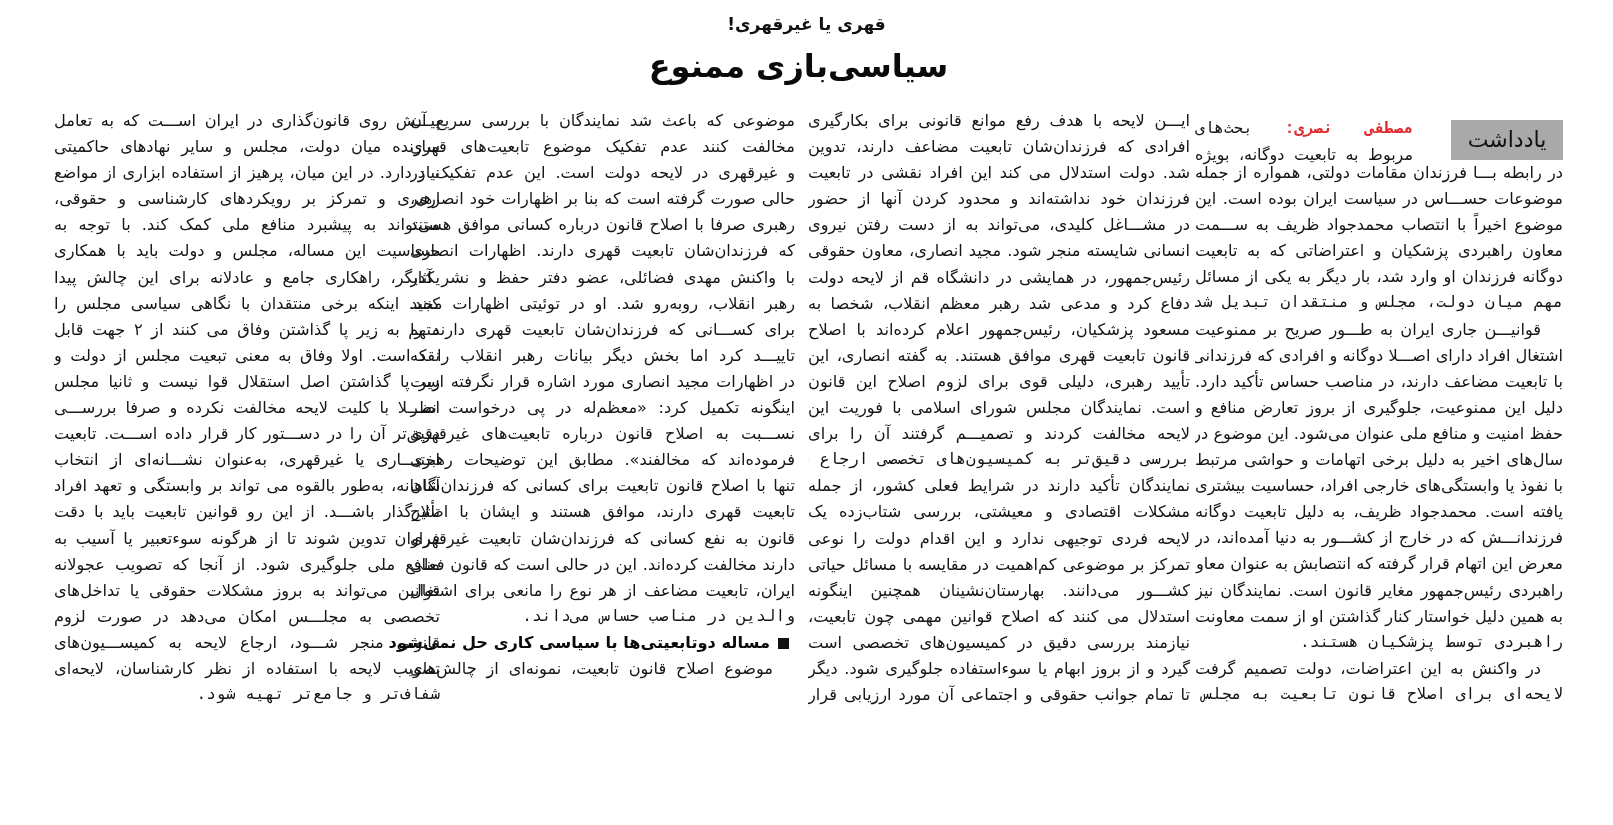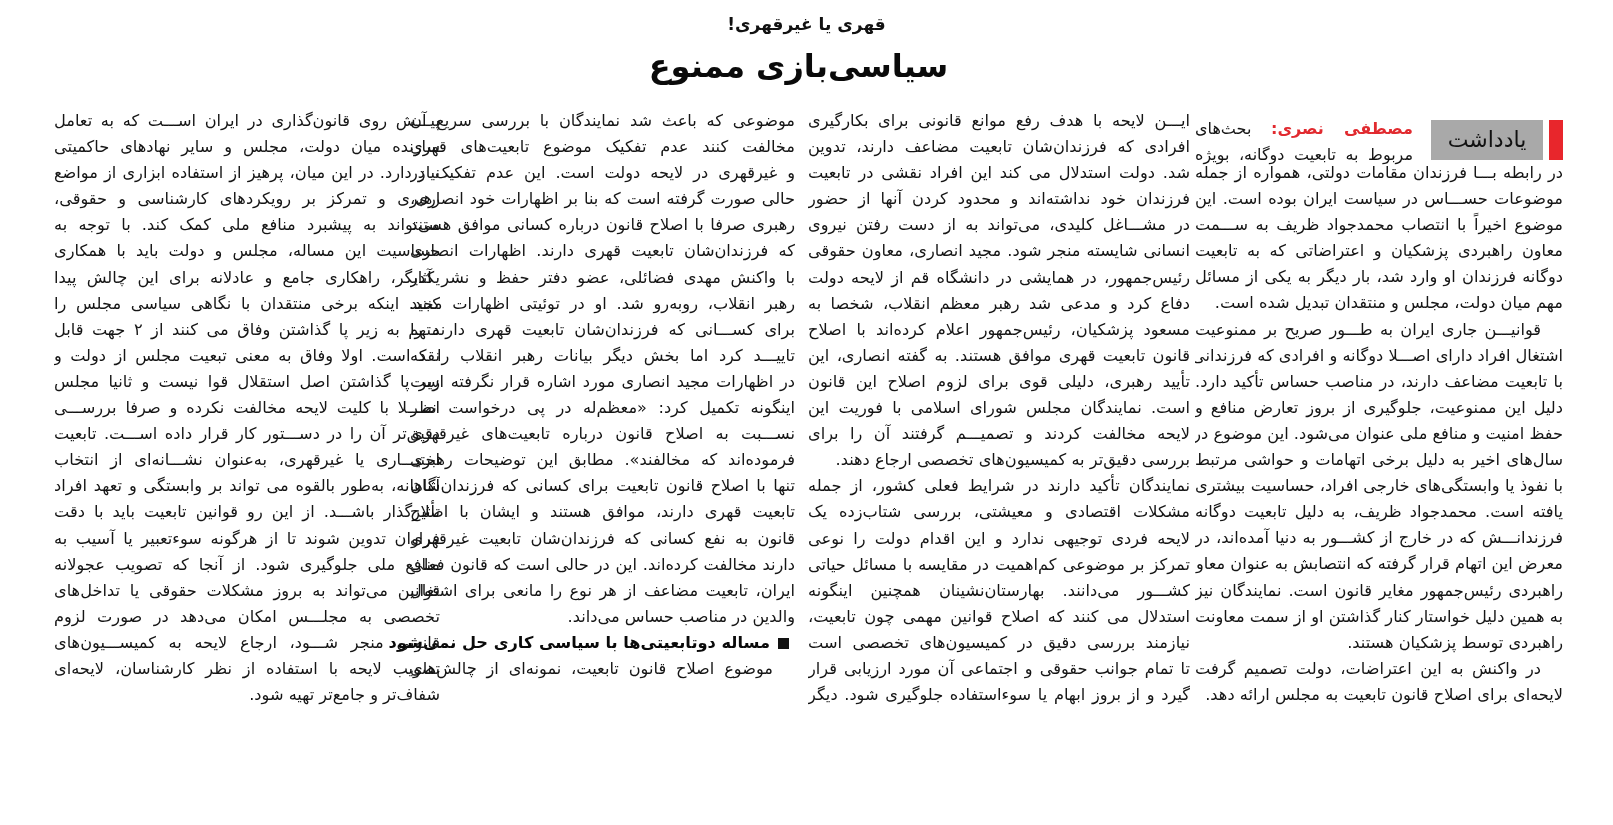--- a/index.html
+++ b/index.html
@@ -62,35 +62,35 @@
       display: block;
       height: 26.1px;
       line-height: 26.1px;
       font-size: 16.2px;
       white-space: nowrap;
       overflow: hidden;
       text-align: justify;
       text-align-last: justify;
       color: #151515;
     }
-    .line.end { text-align-last: right; }
+    .line.end { text-align-last: right; font-family: Liberation Mono, monospace; }
     .line.indent { padding-right: 22px; }
 
     
     .c1-head {
       position: relative;
       height: 52px;
       margin-bottom: 0;
     }
     .badge {
       position: absolute;
       right: 0;
       top: 12px;
       display: flex;
-      flex-direction: row;
+      flex-direction: column;
       align-items: stretch;
       height: 40px;
     }
     .badge-bar {
       width: 14px;
       background: #e8262c;
       margin-left: 6px;
     }
     .badge-label {
       background: #a9a9a9;
@@ -198,22 +198,22 @@
         <span class="line">است. نمایندگان مجلس شورای اسلامی با فوریت این</span>
         <span class="line">لایحه مخالفت کردند و تصمیـــم گرفتند آن را برای</span>
         <span class="line end">بررسی دقیق‌تر به کمیسیون‌های تخصصی ارجاع دهند.</span>
         <span class="line">نمایندگان تأکید دارند در شرایط فعلی کشور، از جمله</span>
         <span class="line">مشکلات اقتصادی و معیشتی، بررسی شتاب‌زده یک</span>
         <span class="line">لایحه فردی توجیهی ندارد و این اقدام دولت را نوعی</span>
         <span class="line">تمرکز بر موضوعی کم‌اهمیت در مقایسه با مسائل حیاتی</span>
         <span class="line">کشـــور می‌دانند. بهارستان‌نشینان همچنین اینگونه</span>
         <span class="line">استدلال می کنند که اصلاح قوانین مهمی چون تابعیت،</span>
         <span class="line">نیازمند بررسی دقیق در کمیسیون‌های تخصصی است</span>
+        <span class="line">گیرد و از بروز ابهام یا سوءاستفاده جلوگیری شود. دیگر</span>
         <span class="line">تا تمام جوانب حقوقی و اجتماعی آن مورد ارزیابی قرار</span>
-        <span class="line">گیرد و از بروز ابهام یا سوءاستفاده جلوگیری شود. دیگر</span>
       </div>
   </div>
 
   <div class="col col-3">
     <div id="col3-body">
         <span class="line">موضوعی که باعث شد نمایندگان با بررسی سریع آن</span>
         <span class="line">مخالفت کنند عدم تفکیک موضوع تابعیت‌های قهری</span>
         <span class="line">و غیرقهری در لایحه دولت است. این عدم تفکیک در</span>
         <span class="line">حالی صورت گرفته است که بنا بر اظهارات خود انصاری،</span>
         <span class="line">رهبری صرفا با اصلاح قانون درباره کسانی موافق هستند</span>

